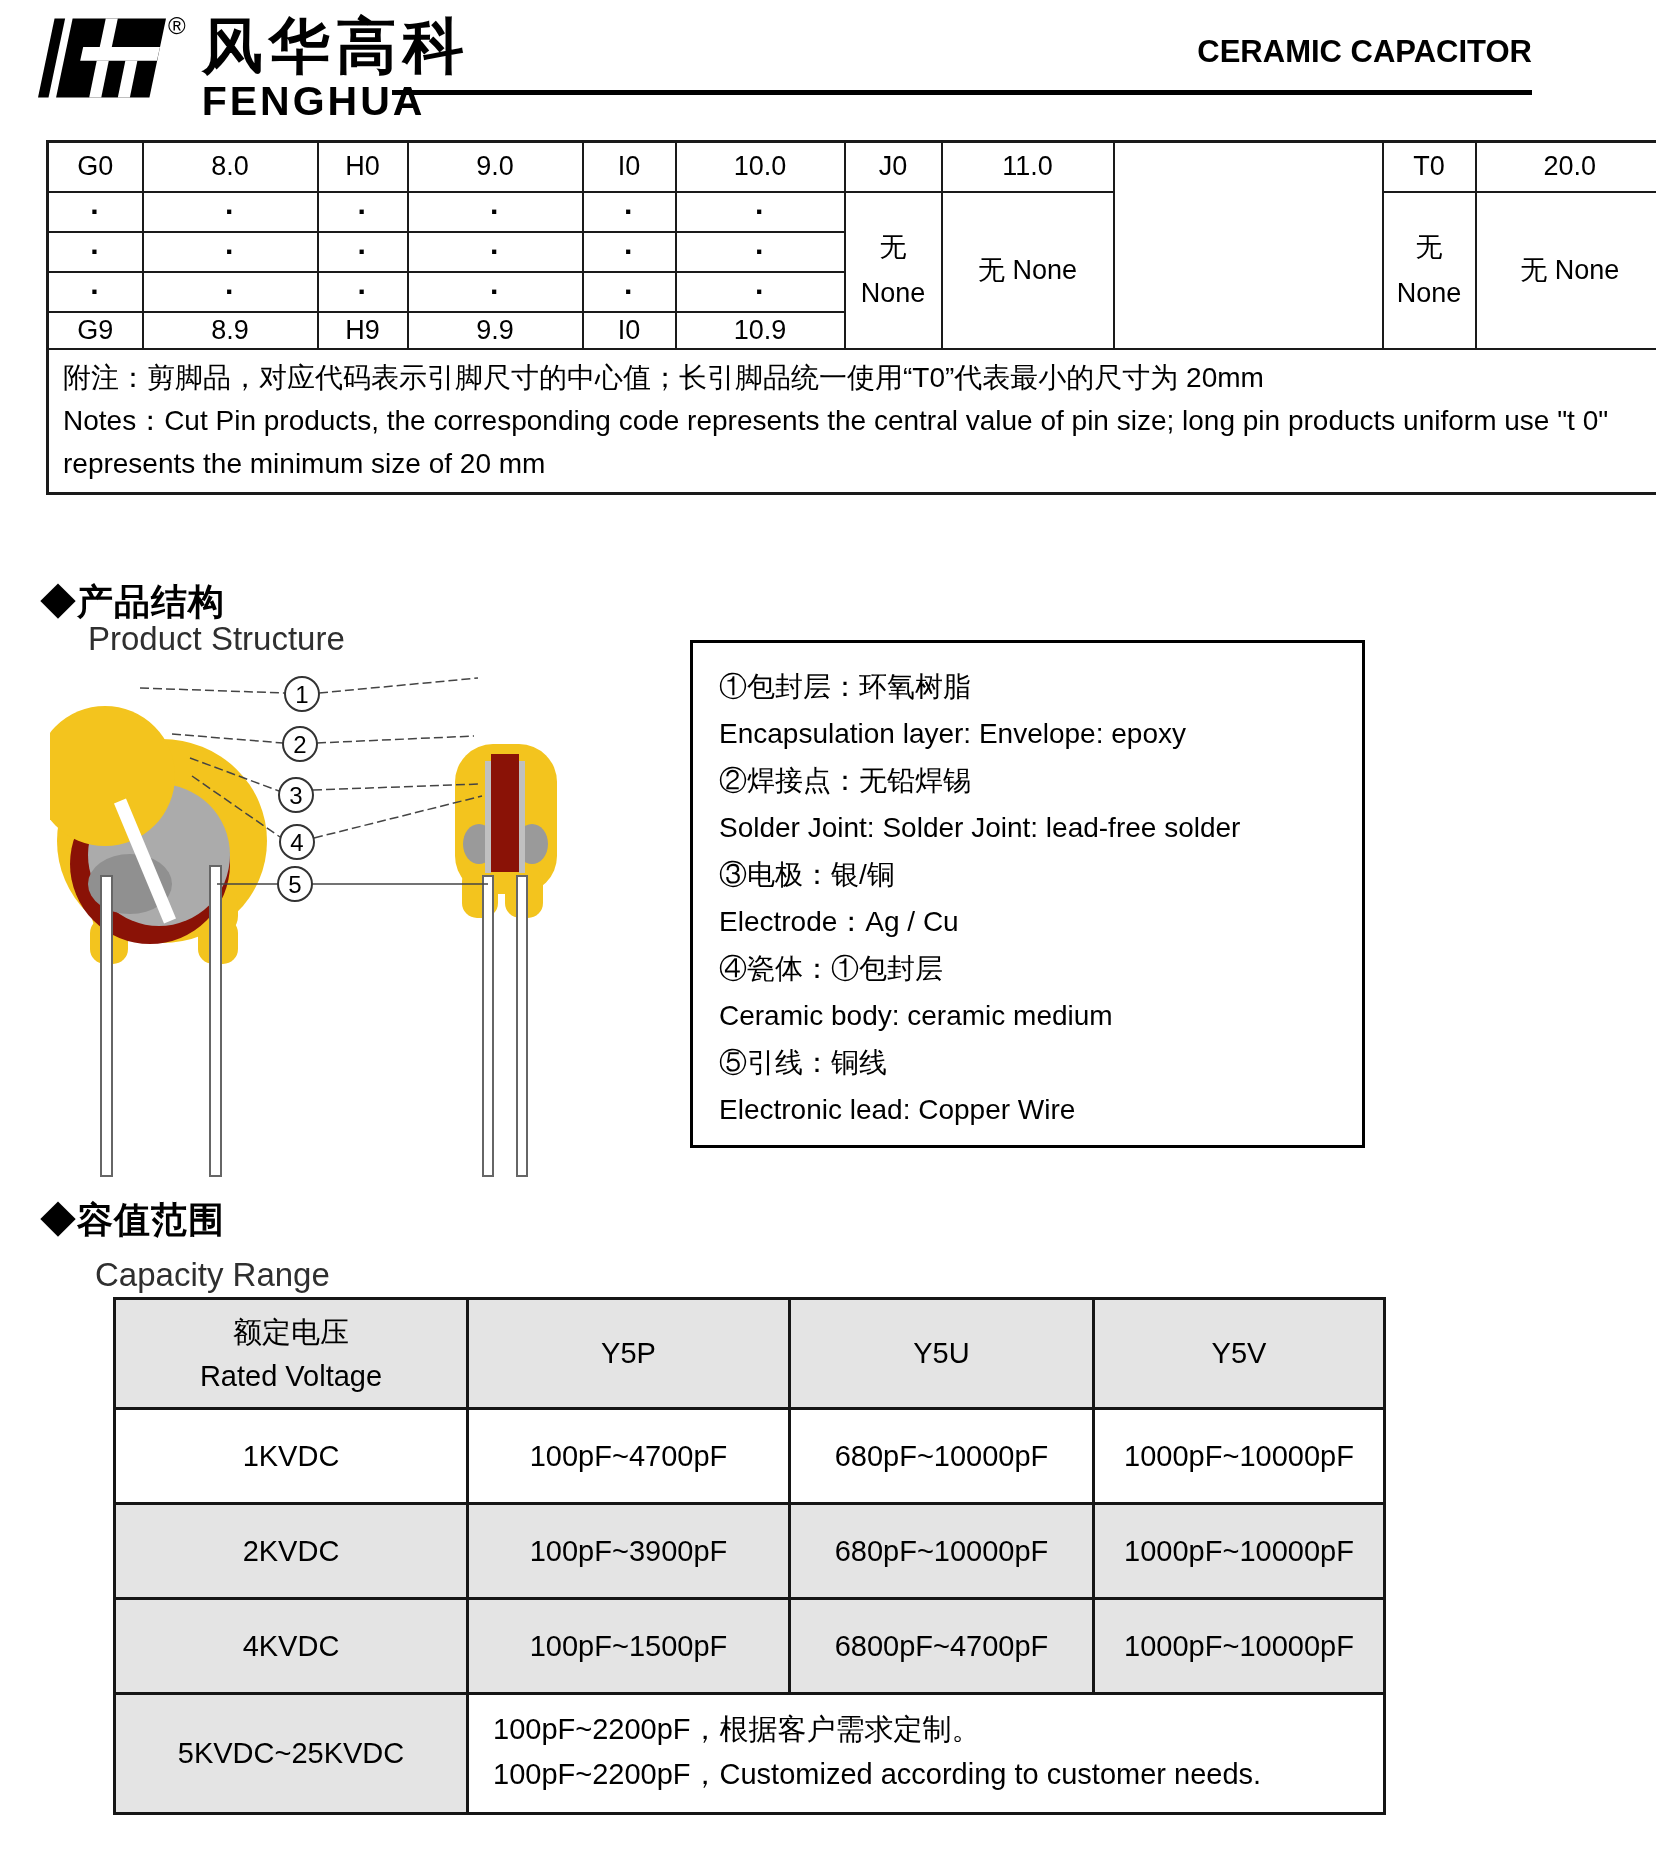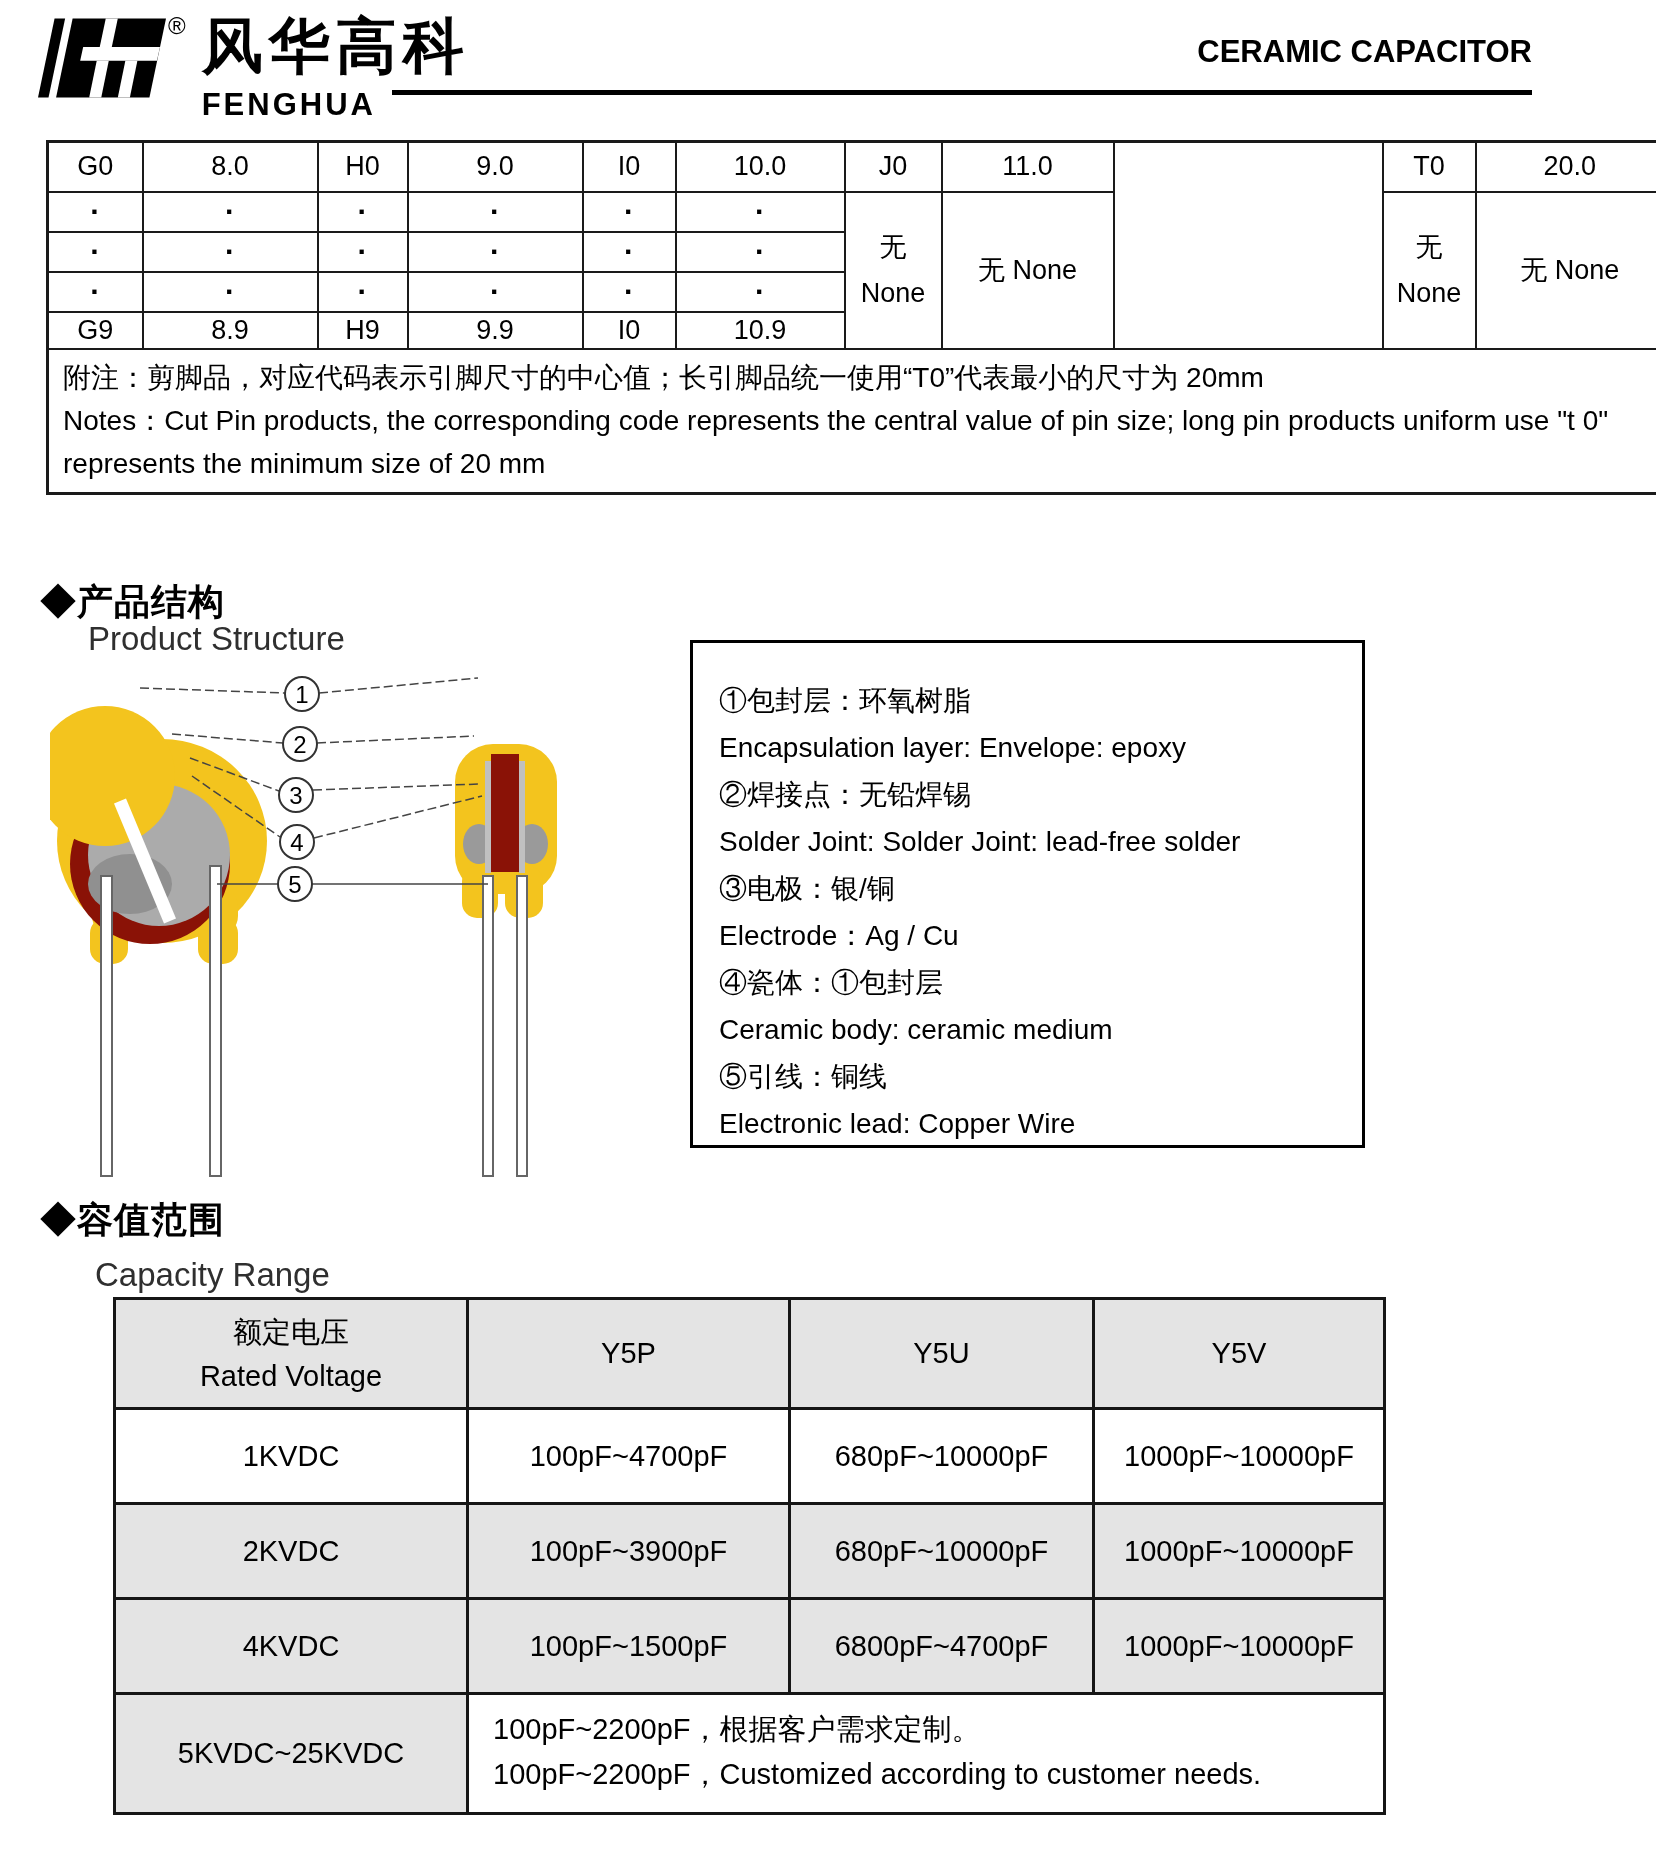--- a/index.html
+++ b/index.html
@@ -5,21 +5,21 @@
   html,body{margin:0;padding:0;background:#888;}
   .page{position:relative;width:1656px;height:1874px;background:#ffffff;overflow:hidden;
         font-family:"Liberation Sans",sans-serif;color:#000;margin:0 auto;}
 
   
   .logo-wrap{position:absolute;left:38px;top:10px;display:flex;align-items:flex-start;}
   .logo-mark{width:128px;height:96px;}
   .reg-mark{font-size:24px;line-height:1;margin:4px 4px 0 2px;}
   .logo-text{margin-left:12px;margin-top:6px;}
   .logo-cn{font-size:61px;font-weight:700;letter-spacing:6px;line-height:1.0;}
-  .logo-en{font-size:31px;font-weight:700;letter-spacing:3px;line-height:1.0;margin-top:12px;}
+  .logo-en{font-size:41px;font-weight:700;letter-spacing:3px;line-height:1.0;margin-top:4px;}
   .doc-title{position:absolute;right:124px;top:34px;font-size:31px;font-weight:700;}
   .header-rule{position:absolute;left:392px;top:90px;width:1140px;height:5px;background:#000;}
 
   
   table{border-collapse:collapse;table-layout:fixed;margin-left:16px;}
   .pin-table{position:absolute;left:30px;top:140px;width:1617px;border:3px solid #1a1a1a;}
   .pin-table td{border:2px solid #1a1a1a;text-align:center;font-size:27px;padding:0;overflow:hidden;}
   .pin-table .r-head{height:50px;}
   .pin-table .r-dot{height:40px;}
   .pin-table .r-g9{height:37px;}
@@ -34,21 +34,21 @@
   #ps-cn{left:40px;top:578px;}
   #ps-en{left:88px;top:620px;}
   #cr-cn{left:40px;top:1196px;}
   #cr-en{left:95px;top:1256px;}
 
   
   .diagram{position:absolute;left:50px;top:636px;}
 
   
   .legend-box{position:absolute;left:690px;top:640px;width:675px;height:508px;
-              border:3px solid #000;box-sizing:border-box;padding:34px 10px 0 26px;}
+              border:3px solid #000;box-sizing:border-box;padding:20px 10px 0 26px;}
   .legend-box div{font-size:28px;line-height:47px;white-space:nowrap;}
 
   
   .cap-table{position:absolute;left:97px;top:1297px;width:1270px;border:3px solid #161616;}
   .cap-table td{border:3px solid #161616;text-align:center;font-size:29px;padding:0;}
   .cap-table .hrow{height:110px;}
   .cap-table .drow{height:95px;}
   .cap-table .lrow{height:120px;}
   .cap-table .two-line{line-height:44px;}
   .shade{background:#E4E4E4;}

